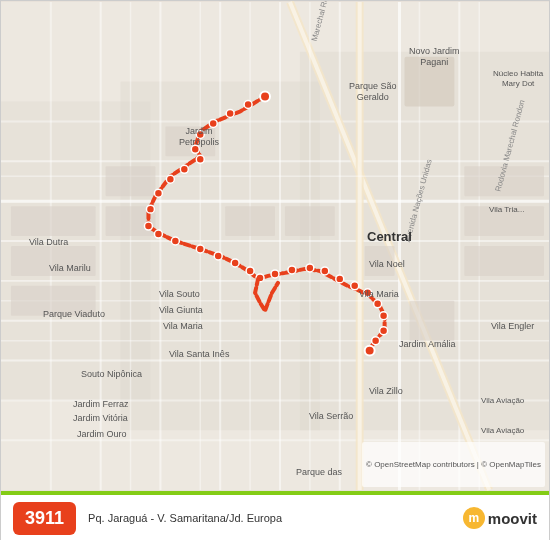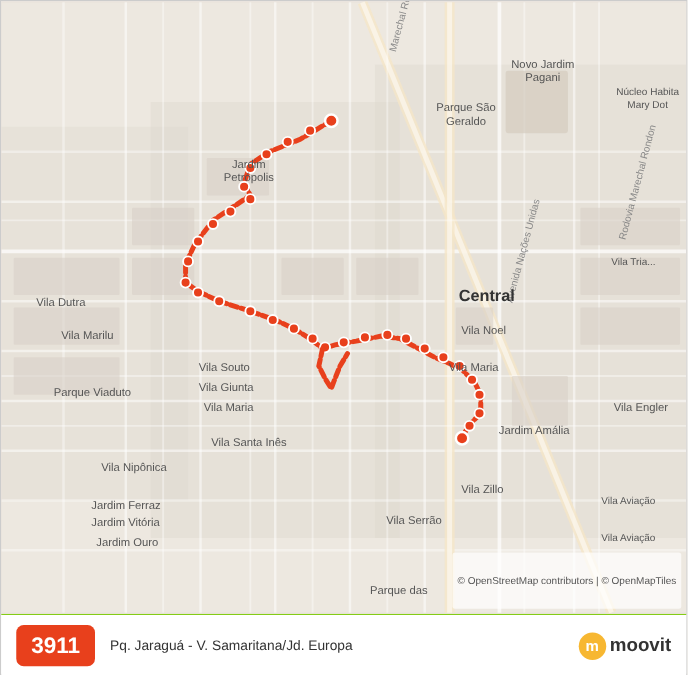--- a/index.html
+++ b/index.html
@@ -26,21 +26,21 @@
     #map-bg {
       width: 100%;
       height: 100%;
       position: absolute;
       top: 0; left: 0;
     }
     #footer-bar {
       width: 100%;
       height: 50px;
       background: #fff;
-      border-top: 1px solid #84cc16;
+      border-top: 4px solid #84cc16;
       display: flex;
       align-items: center;
       padding: 0 12px;
       gap: 12px;
     }
     #route-badge {
       background: #e8401c;
       color: #fff;
       font-weight: bold;
       font-size: 18px;
@@ -283,21 +283,21 @@
     <div class="map-label" style="left:490px; top:272px;margin-top:48px;">Vila Engler</div>
 
     <div class="map-label" style="left:488px; top:204px; font-size:8px;">Vila Tria...</div>
 
     <div class="map-label" style="left:398px; top:338px;">Jardim Amália</div>
 
     <div class="map-label" style="left:42px; top:308px;">Parque Viaduto</div>
 
     <div class="map-label" style="left:168px; top:348px;">Vila Santa Inês</div>
 
-    <div class="map-label" style="left:80px; top:368px;">Vila Nipônica</div>
+    <div class="map-label" style="left:80px; top:368px;">Souto Nipônica</div>
 
     <div class="map-label" style="left:368px; top:385px;">Vila Zillo</div>
 
     <div class="map-label" style="left:72px; top:398px;">Jardim Ferraz</div>
 
     <div class="map-label" style="left:72px; top:412px;">Jardim Vitória</div>
 
     <div class="map-label" style="left:308px; top:410px;">Vila Serrão</div>
 
     <div class="map-label" style="left:76px; top:428px;">Jardim Ouro</div>

